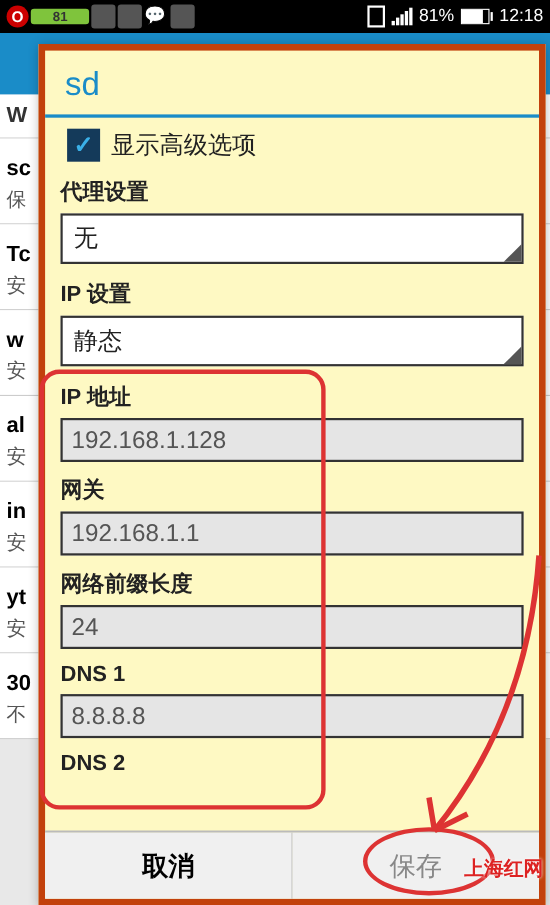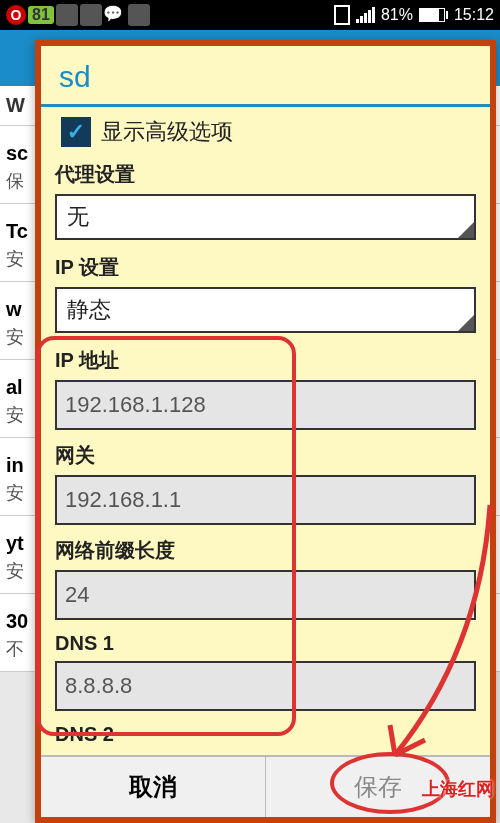--- a/index.html
+++ b/index.html
@@ -2,21 +2,21 @@
 <html><head>
   <meta charset="utf-8">
   <style>
     * { margin: 0; padding: 0; box-sizing: border-box; font-family: Arial, "Microsoft YaHei", sans-serif; }
     body { width: 500px; height: 823px; background: #e8e8e8; position: relative; overflow: hidden; }
     
     
     .status-bar { height: 30px; background: #000; display: flex; align-items: center; padding: 0 6px; color: #fff; font-size: 16px; }
     .status-left { display: flex; align-items: center; gap: 2px; }
     .opera-icon { width: 20px; height: 20px; border-radius: 50%; background: #cc0000; color: #fff; font-weight: bold; display: flex; align-items: center; justify-content: center; font-size: 14px; }
-    .qq-badge { background: #7fc43c; color: #333; padding: 0 4px; border-radius: 3px; font-size: 16px; font-weight: bold; }
+    .qq-badge { background: #7fc43c; color: #333; padding: 0 20px; border-radius: 3px; font-size: 12px; font-weight: bold; }
     .avatar { width: 22px; height: 22px; background: #555; border-radius: 3px; }
     .wechat-icon { width: 22px; height: 22px; color: #fff; }
     .status-right { margin-left: auto; display: flex; align-items: center; gap: 6px; padding-left: 32px; }
     .vibrate-icon { width: 16px; height: 20px; border: 2px solid #fff; position: relative; }
     .signal { display: flex; align-items: flex-end; gap: 1px; height: 16px; }
     .signal span { width: 3px; background: #fff; }
     .signal span:nth-child(1){height:4px} .signal span:nth-child(2){height:7px}
     .signal span:nth-child(3){height:10px} .signal span:nth-child(4){height:13px}
     .signal span:nth-child(5){height:16px}
     .battery-icon { display: flex; align-items: center; }
@@ -39,21 +39,21 @@
     
     .adv-row { display: flex; align-items: center; margin: 4px 0 14px 6px; }
     .chk { width: 30px; height: 30px; background: #143a5a; display: flex; align-items: center; justify-content: center; margin-right: 10px; }
     .chk-mark { color: #3ab0e8; font-size: 22px; font-weight: bold; }
     .adv-label { font-size: 22px; color: #222; }
     
     .fld-label { font-size: 20px; color: #222; margin: 6px 0; font-weight: bold; }
     .select-box { border: 2px solid #333; height: 46px; display: flex; align-items: center; padding: 0 10px; font-size: 22px; color: #222; background: #fff; position: relative; margin-bottom: 14px; }
     .select-tri { position: absolute; right: 0; bottom: 0; width: 0; height: 0; border-style: solid; border-width: 0 0 16px 16px; border-color: transparent transparent #555 transparent; }
     
-    .text-input { border: 2px solid #333; height: 50px; display: flex; align-items: center; padding: 0 8px; font-size: 22px; color: #555; background: #e5e5e5; margin-bottom: 12px; }
+    .text-input { border: 2px solid #333; height: 40px; display: flex; align-items: center; padding: 0 8px; font-size: 22px; color: #555; background: #e5e5e5; margin-bottom: 12px; }
     
     .dlg-footer { display: flex; height: 62px; border-top: 2px solid #bbb; }
     .dlg-btn { flex: 1; display: flex; align-items: center; justify-content: center; font-size: 24px; background: #f0f0f0; text-align: center; }
     .dlg-btn:first-child { border-right: 1px solid #bbb; color: #000; font-weight: bold; }
     .dlg-btn:last-child { color: #888; }
     
     
     .anno { position: absolute; pointer-events: none; }
     .red-box { border: 4px solid #d33; border-radius: 18px; }
     .red-circle { border: 4px solid #d33; border-radius: 50%; }
@@ -82,21 +82,21 @@
         <span></span>
         <span></span>
       </div>
     <span>81%</span>
     <div class="battery-icon">
       <div class="battery-body">
           <div class="battery-fill" style="width:81%"></div>
         </div>
       <div class="battery-tip"></div>
     </div>
-    <span>15:12</span>
+    <span>12:18</span>
   </div>
 </div>
 
 <div class="bg-header"></div>
 <div class="bg-tabs">W</div>
 <div id="bg-list">
     <div class="bg-item">
       <div class="bg-item-title">sc</div>
       <div class="bg-item-sub">保</div>
     </div>

